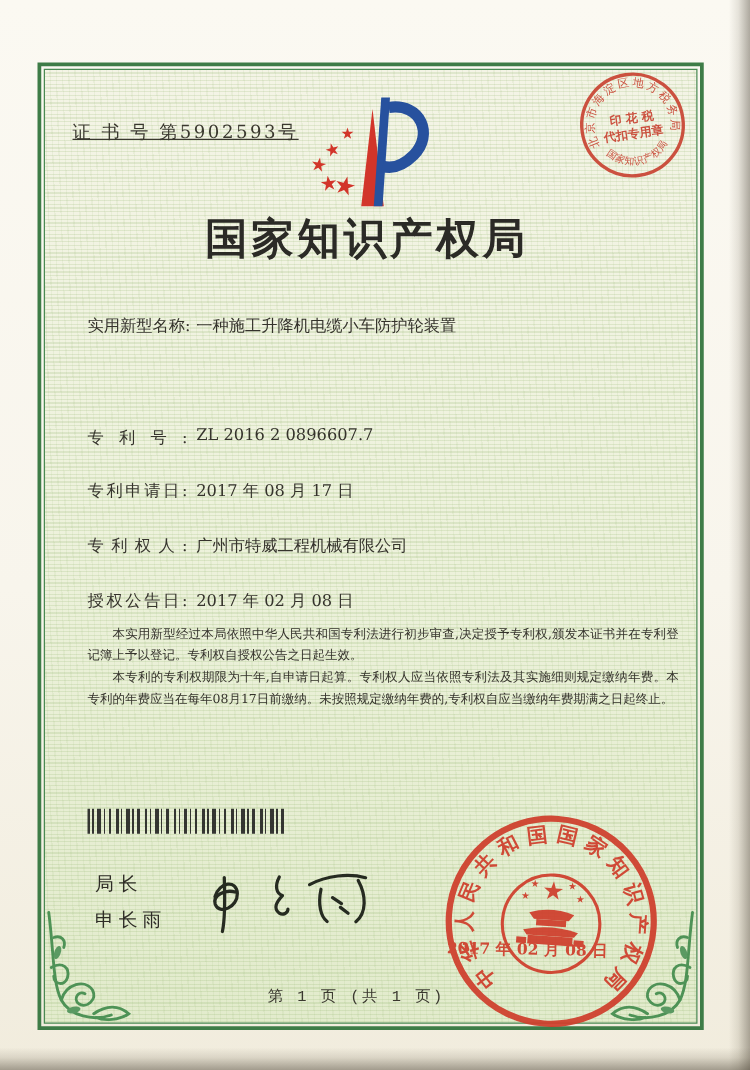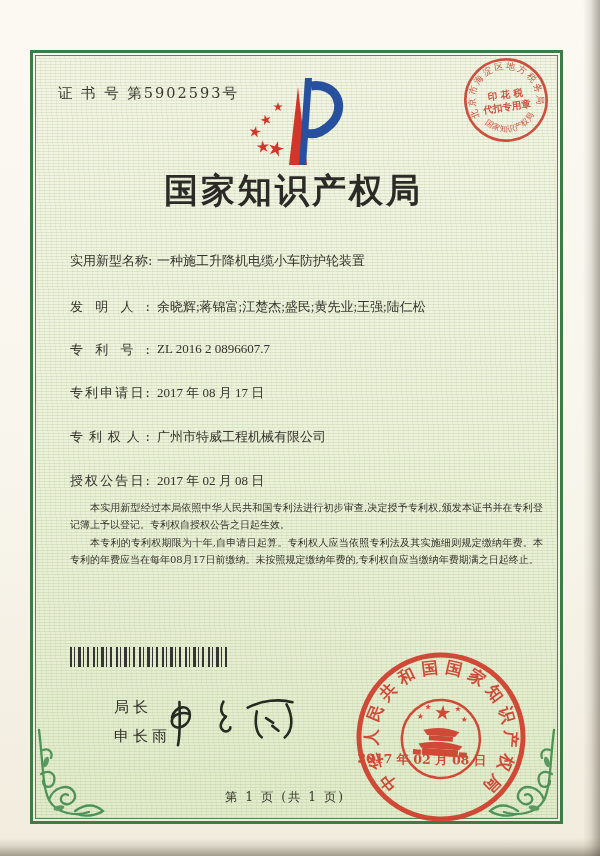--- a/index.html
+++ b/index.html
@@ -15,42 +15,42 @@
     background:linear-gradient(180deg,rgba(0,0,0,0) 0%,rgba(97,88,70,.16) 45%,rgba(66,58,44,.45) 100%);}
   
   .frame{position:absolute;left:30px;top:50px;width:527px;height:768px;
     border:3px solid #3e7c47;z-index:1;}
   .frame-inner{position:absolute;inset:2px;border:1px solid #4a8a53;
     background:
       repeating-linear-gradient(0deg,rgba(141,178,104,.20) 0 1px,rgba(255,255,255,0) 1px 3px),
       repeating-linear-gradient(88deg,rgba(141,178,104,.10) 0 1px,rgba(255,255,255,0) 1px 5px),
       linear-gradient(180deg,#f4f4e6 0%,#eef2dd 45%,#e2ebcc 100%);}
   .content{position:absolute;inset:0;z-index:2;color:#33312b;}
-  .cert-no{position:absolute;left:58px;top:84px;font-size:14.5px;letter-spacing:2px;color:#3a382f;}
+  .cert-no{position:absolute;left:58px;top:96px;font-size:14.5px;letter-spacing:2px;color:#3a382f;text-decoration:underline;}
   .logo{position:absolute;left:245px;top:70px;width:110px;height:100px;}
   .doc-title{position:absolute;left:30px;top:168px;width:527px;text-align:center;
     font-size:34px;font-weight:bold;letter-spacing:3px;color:#2b2a26;}
   .field-row{position:absolute;left:70px;display:flex;font-size:13px;white-space:nowrap;color:#35332c;}
   .fl{display:inline-block;width:80px;text-align:justify;text-align-last:justify;}
-  .fv{margin-left:7px;font-family:Liberation Serif, serif;}
+  .fv{margin-left:7px;}
   .paras{position:absolute;left:70px;top:499px;width:473px;font-size:10px;
     line-height:17.3px;text-align:justify;color:#35332c;}
   .paras p{margin:0;text-indent:2em;}
   .barcode{position:absolute;left:70px;top:647px;width:158px;height:20px;opacity:.88;
     background:repeating-linear-gradient(90deg,#1d1d1d 0 2px,rgba(0,0,0,0) 2px 4px,#1d1d1d 4px 5px,rgba(0,0,0,0) 5px 8px,#1d1d1d 8px 11px,rgba(0,0,0,0) 11px 13px,#1d1d1d 13px 14px,rgba(0,0,0,0) 14px 17px,#1d1d1d 17px 19px,rgba(0,0,0,0) 19px 23px);}
   .director{position:absolute;left:76px;top:698px;font-size:15px;letter-spacing:4px;color:#2e2c26;}
-  .director div{margin-bottom:10px;margin-left:38px;}
+  .director div{margin-bottom:10px;}
   .signature{position:absolute;left:160px;top:675px;width:160px;height:85px;transform:rotate(-2deg);}
   .seal{position:absolute;left:351px;top:647px;width:180px;height:180px;transform:rotate(4deg);opacity:.93;}
   .tax-stamp{position:absolute;left:462px;top:56px;width:88px;height:88px;transform:rotate(-8deg);opacity:.9;z-index:4;}
   .ornament{position:absolute;width:78px;height:94px;z-index:2;opacity:.9;}
   .orn-left{left:33px;top:726px;}
   .orn-right{left:482px;top:726px;transform:scaleX(-1);}
   .footer{position:absolute;left:30px;top:789px;width:510px;text-align:center;
-    font-size:12.3px;letter-spacing:2px;color:#3a382f;}
+    font-size:12.3px;letter-spacing:2px;color:#3a382f;font-family:Liberation Mono, monospace;}
   svg text{font-family:"DejaVu Serif","Liberation Serif",serif;}
 </style>
 </head>
 <body>
 
 <div id="sheet">
 
   <div class="frame">
     <div class="frame-inner"></div>
   </div>
@@ -75,24 +75,20 @@
         <path d="M60,8 L67,8 L61,95 L54,95 Z"></path>
       </g>
       <path d="M66,16 C92,12 102,38 86,54 C77,63 68,65 61,63" fill="none" stroke="#27519e" stroke-width="9" stroke-linecap="butt"></path>
     </svg>
 
     <div class="doc-title">国家知识产权局</div>
 
     <div class="field-row" style="top:252px">
       <span class="fl">实用新型名称:</span>
       <span class="fv">一种施工升降机电缆小车防护轮装置</span>
-    </div>
-    <div class="field-row" style="top:298px">
-      <span class="fl">发明人:</span>
-      <span class="fv">余晓辉;蒋锦富;江楚杰;盛民;黄先业;王强;陆仁松</span>
     </div>
     <div class="field-row" style="top:341px">
       <span class="fl">专利号:</span>
       <span class="fv">ZL 2016 2 0896607.7</span>
     </div>
     <div class="field-row" style="top:384px">
       <span class="fl">专利申请日:</span>
       <span class="fv">2017 年 08 月 17 日</span>
     </div>
     <div class="field-row" style="top:428px">

